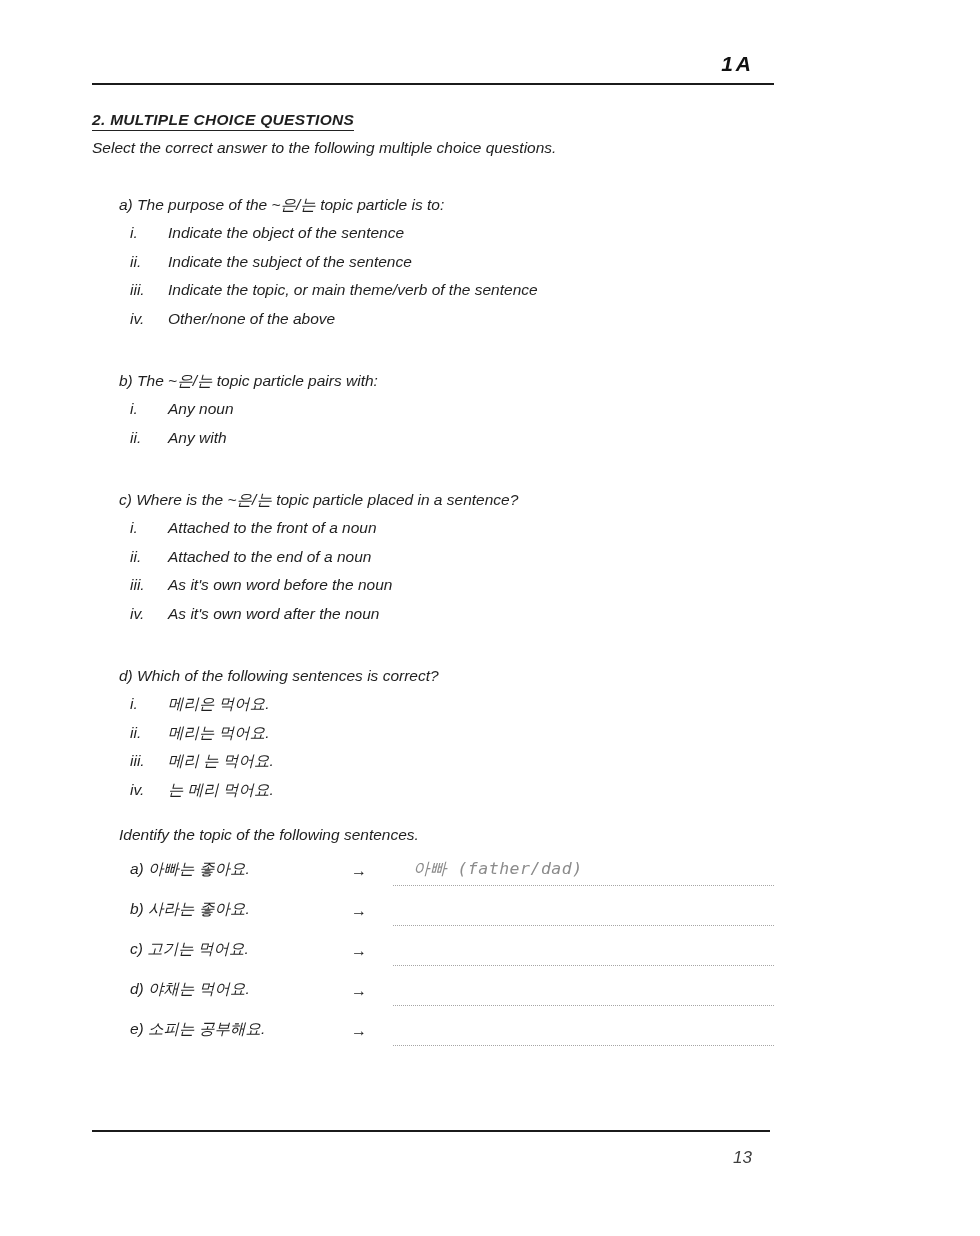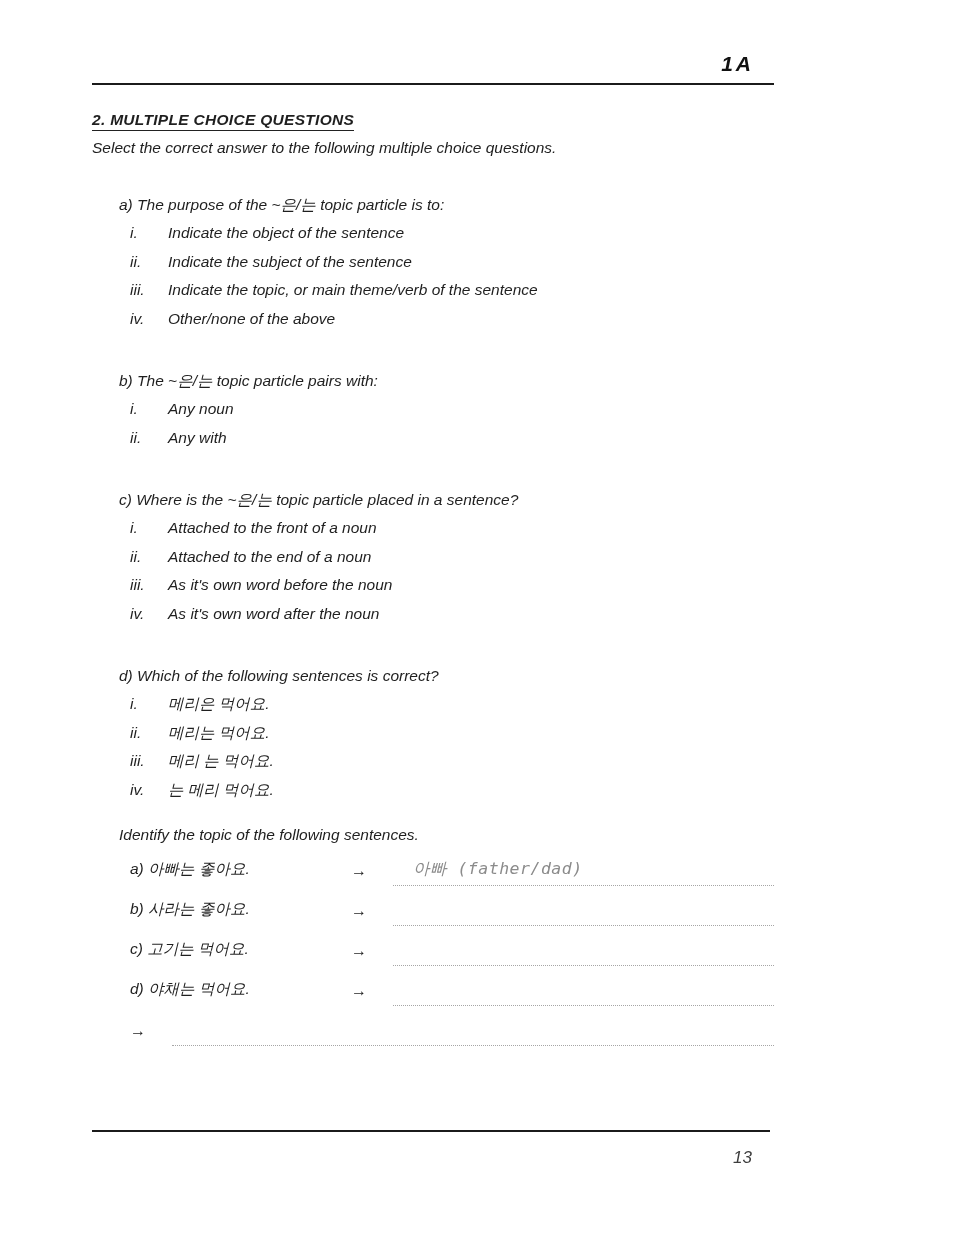--- a/index.html
+++ b/index.html
@@ -145,20 +145,21 @@
           </span>
       </div>
       <div class="topic-row">
         <span class="topic-label">d) 야채는 먹어요.</span>
         <span class="topic-arrow">→</span>
         <span class="answer-blank">
             <span class="answer-text"></span>
           </span>
       </div>
       <div class="topic-row">
+        <span class="topic-label">e) 소피는 공부해요.</span>
         <span class="topic-arrow">→</span>
         <span class="answer-blank">
             <span class="answer-text"></span>
           </span>
       </div>
     </div>
   </div>
 
   <div class="footer">
     <div class="rule"></div>

